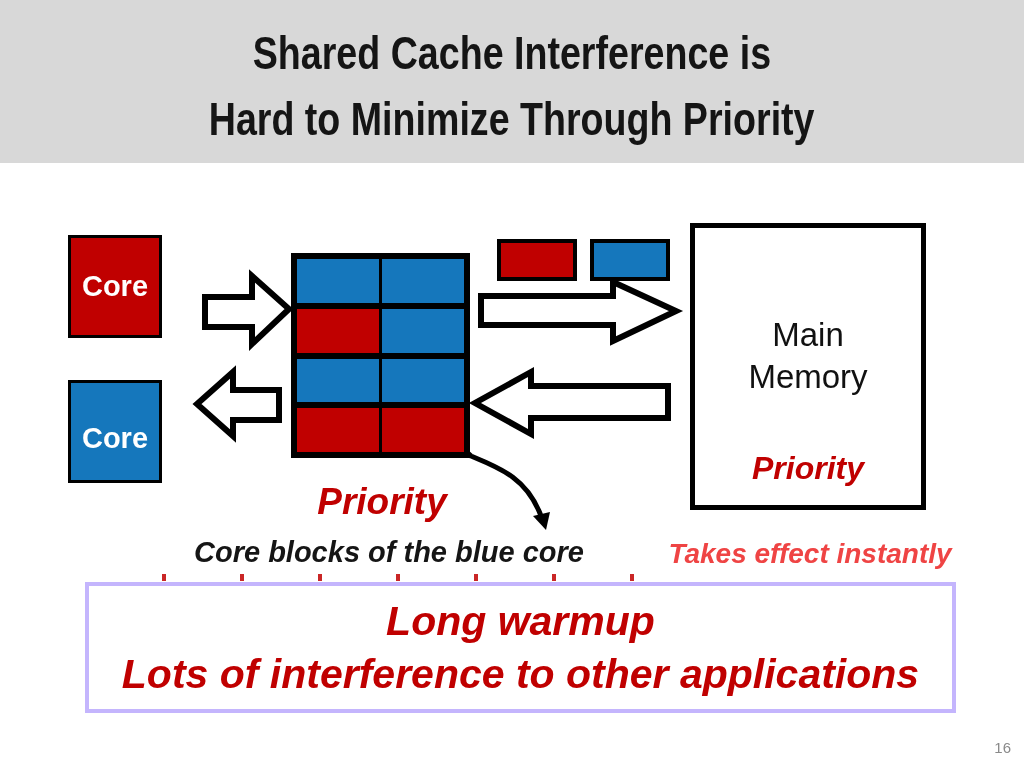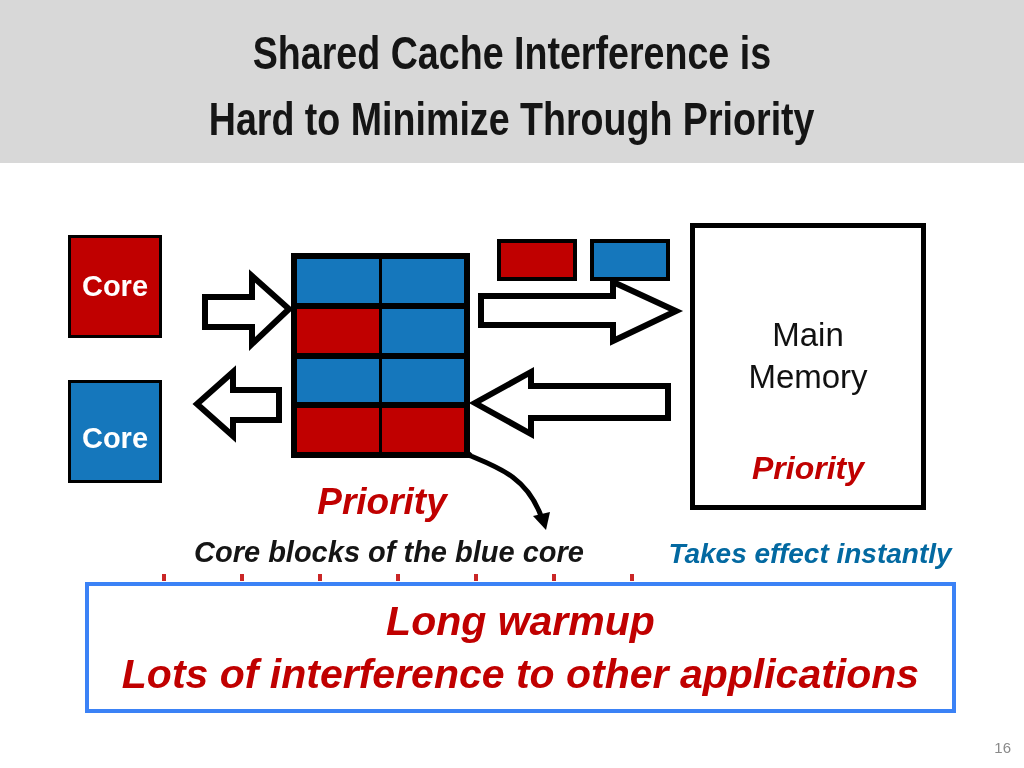--- a/index.html
+++ b/index.html
@@ -57,32 +57,32 @@
   #cache-priority{
     position:absolute;left:382px;top:481px;transform:translateX(-50%);
     font-size:37px;
   }
   #callout-text{
     position:absolute;left:389px;top:536px;transform:translateX(-50%);
     font-size:29px;color:#151515;
   }
   #memory-note{
     position:absolute;left:810px;top:538px;transform:translateX(-50%);
-    font-size:28px;color:#0369a1;
+    font-size:28px;color:#ef4444;
   }
   
   #obscured-fragment{
     position:absolute;left:120px;top:574px;width:540px;height:7px;
     background:repeating-linear-gradient(90deg,transparent 0 42px,#c00000 42px 46px,transparent 46px 78px);
     opacity:.85;
   }
   
   .warning-box{
     position:absolute;left:85px;top:582px;width:871px;height:131px;
-    background:#fff;border:4px solid #3b82f6;box-sizing:border-box;
+    background:#fff;border:4px solid #c4b5fd;box-sizing:border-box;
     display:flex;flex-direction:column;align-items:center;justify-content:center;
   }
   .warning-line{font-style:italic;font-weight:bold;font-size:41px;line-height:53px;white-space:nowrap;}
   
   #arrow-layer{position:absolute;left:0;top:0;width:1024px;height:768px;pointer-events:none;}
   
   .page-number{position:absolute;right:13px;bottom:12px;font-size:15px;}
 </style>
 </head>
 <body>

